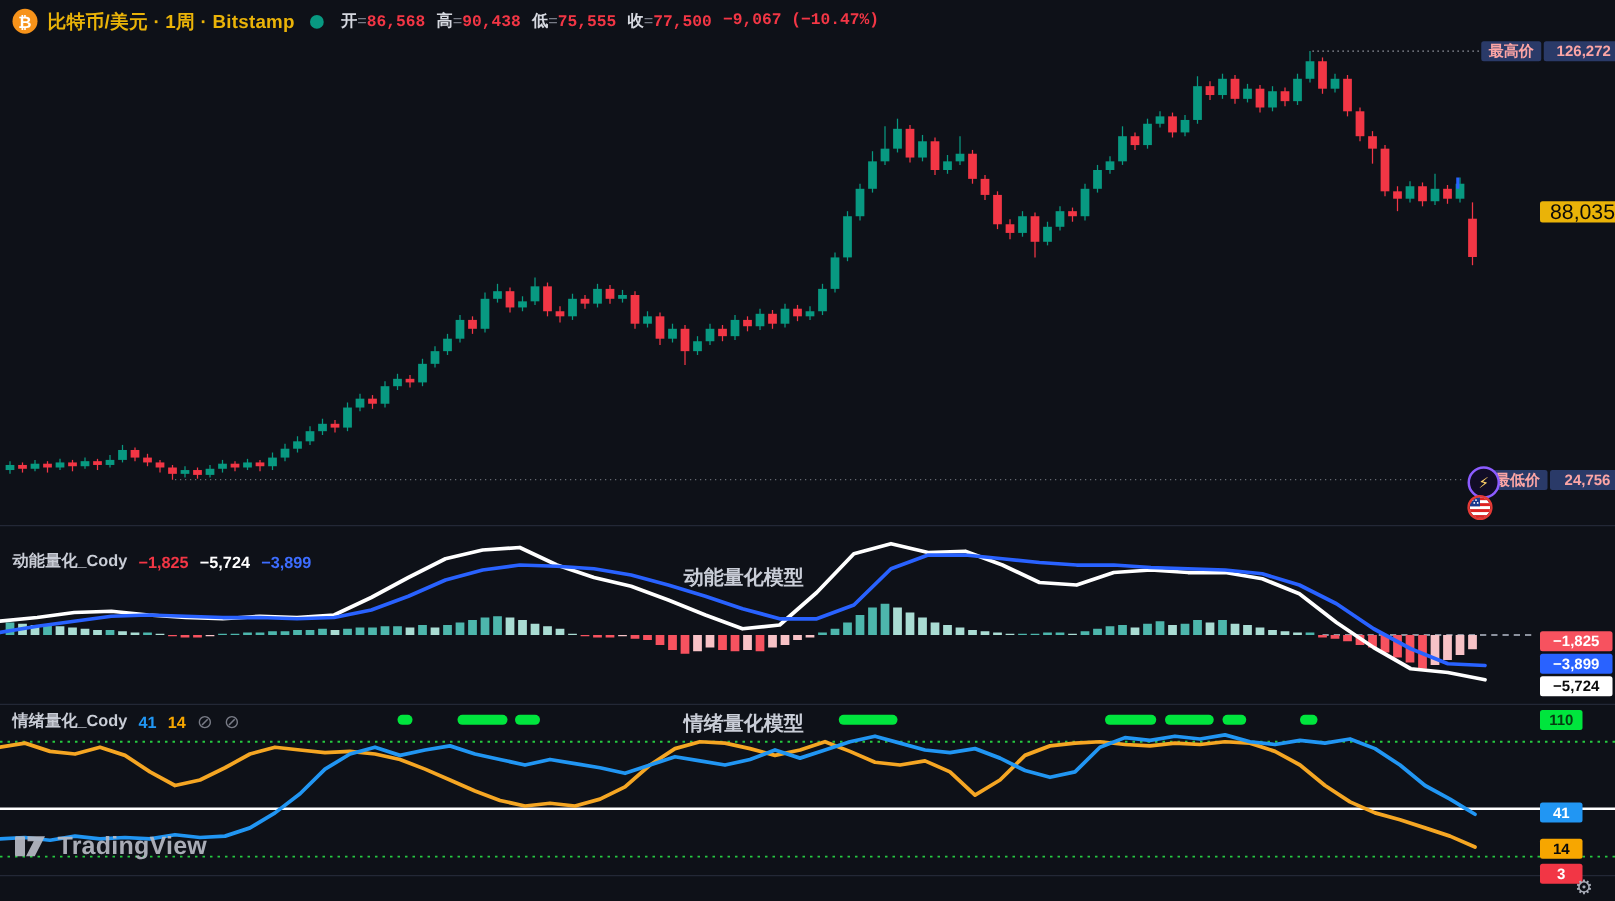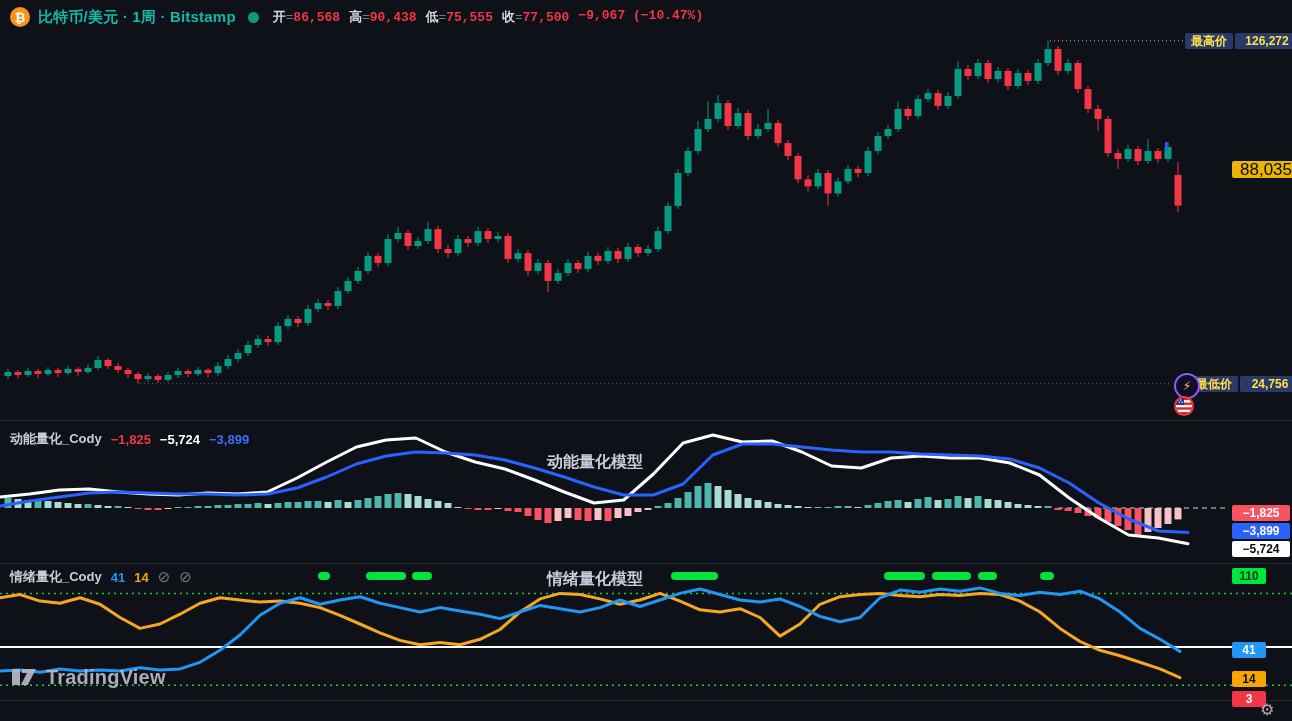--- a/index.html
+++ b/index.html
@@ -3,37 +3,37 @@
 <meta charset="utf-8">
 <style>
   html,body{margin:0;padding:0;background:#0e1118;}
   body{font-family:"Liberation Sans","DejaVu Sans",sans-serif;}
   #stage{position:relative;width:1292px;height:721px;background:#0e1118;overflow:hidden;}
   #cv{position:absolute;left:0;top:0;}
   .ov{position:absolute;white-space:nowrap;}
   .hdr{left:10px;top:6px;display:flex;align-items:center;gap:8px;height:22px;}
   .btc{width:20px;height:20px;border-radius:50%;background:#f7931a;color:#fff;font-weight:700;
        font-size:13px;display:flex;align-items:center;justify-content:center;}
-  .sym{color:#14b8a6;font-size:15px;font-weight:700;letter-spacing:.2px;}
+  .sym{color:#eab308;font-size:15px;font-weight:700;letter-spacing:.2px;}
   .dot{width:11px;height:11px;border-radius:50%;background:#089981;margin-left:4px;}
   .ohlc{display:flex;gap:9px;font-size:13px;margin-left:6px;}
   .ohlc .k{color:#d6d9e0;font-weight:700;}
   .ohlc .eq{color:#787b86;}
   .ohlc .v,.chg{color:#f23645;font-weight:600;font-family:Liberation Mono, monospace;}
   .legend{display:flex;align-items:center;gap:9px;font-size:13px;}
   .legend .t{color:#c9cdd6;font-weight:700;}
   .legend .red{color:#f23645;font-weight:600;}
   .legend .wht{color:#fff;font-weight:700;}
   .legend .blu{color:#3d6dff;font-weight:600;}
   .legend .lblu{color:#2196f3;font-weight:700;}
   .legend .org{color:#f7a600;font-weight:700;}
   .legend .off{color:#787b86;font-size:15px;}
   .wm{color:#d4d8e2;font-size:16px;font-weight:700;text-align:center;width:1190px;left:0;opacity:.95;}
   .pricebadge{display:flex;gap:2px;align-items:center;}
-  .navy{background:#2a3a68;color:#fde047;font-size:12px;font-weight:700;padding:1px 6px;border-radius:2px;line-height:14px;}
+  .navy{background:#2a3a68;color:#fca5a5;font-size:12px;font-weight:700;padding:1px 6px;border-radius:2px;line-height:14px;}
   .whitebadge{background:#eab308;color:#0b0b0b;font-size:17px;font-weight:400;padding:1px 8px;border-radius:2px;line-height:15px;}
   .axb{font-size:12px;font-weight:700;padding:1px 0;border-radius:2px;line-height:14px;width:58px;text-align:center;}
   .axb3{font-size:12px;font-weight:700;border-radius:2px;line-height:14px;width:34px;text-align:center;padding:1px 0;}
   .sep{position:absolute;left:0;width:1292px;height:1px;background:#232836;}
   .circ{position:absolute;width:22px;height:22px;border-radius:50%;display:flex;align-items:center;justify-content:center;}
   .zap{border:2px solid #8c5cff;background:#120d26;color:#ffd166;font-size:12px;}
   .tvlogo{left:12px;top:665px;display:flex;align-items:flex-end;gap:8px;opacity:.92;}
   .tvlogo .txt{color:#b7bac4;font-size:20px;font-weight:700;letter-spacing:.2px;}
   .gear{left:1260px;top:700px;color:#a8adb8;font-size:16px;cursor:pointer;}
 </style>
@@ -461,21 +461,21 @@
         <rect x="3" y="3" width="9" height="8" fill="#1a3a8f"></rect>
         <circle cx="5.5" cy="5.5" r=".8" fill="#fff"></circle>
           <circle cx="8.5" cy="5.5" r=".8" fill="#fff"></circle>
         <circle cx="7" cy="8" r=".8" fill="#fff"></circle>
           <circle cx="10" cy="8" r=".8" fill="#fff"></circle>
       </g>
       <circle cx="12" cy="12" r="10" fill="none" stroke="#e53935" stroke-width="2"></circle>
     </svg>
   </div>
 
-  <div class="ov legend" style="left:10px;top:430px;justify-content:flex-end;">
+  <div class="ov legend" style="left:10px;top:440px;justify-content:flex-end;">
     <span class="t">动能量化_Cody</span>
     <span class="red">−1,825</span>
     <span class="wht">−5,724</span>
     <span class="blu">−3,899</span>
   </div>
   <div class="ov wm" style="top:452px;">动能量化模型</div>
 
   <div class="ov axb" style="left:1232px;top:505px;background:#f7525f;color:#fff;">−1,825</div>
   <div class="ov axb" style="left:1232px;top:523px;background:#2962ff;color:#fff;">−3,899</div>
   <div class="ov axb" style="left:1232px;top:541px;background:#fff;color:#0b0b0b;">−5,724</div>

